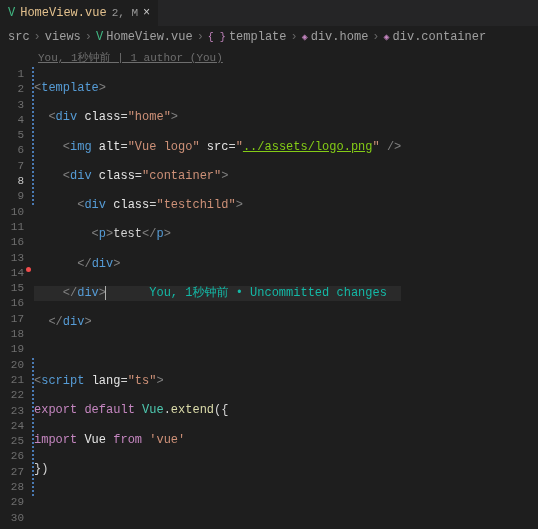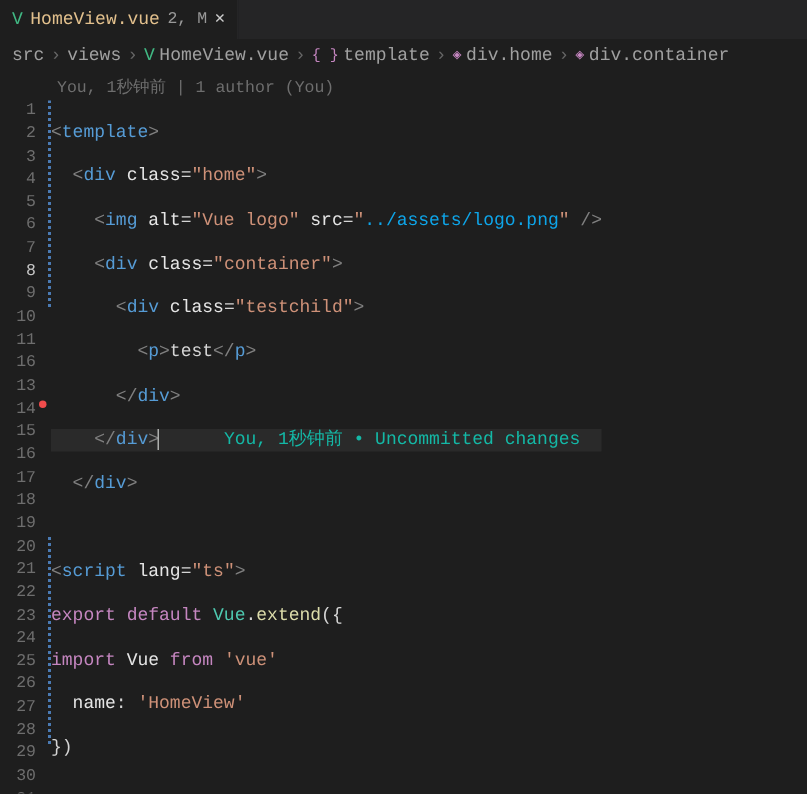--- a/index.html
+++ b/index.html
@@ -41,20 +41,21 @@
     color: #a0a0a0;
     background: #1e1e1e;
   }
   .breadcrumbs .sep { color: #666; }
   .breadcrumbs .crumb { display: flex; align-items: center; gap: 3px; }
   .sym-icon { color: #c586c0; font-size: 10px; }
   .blame-line {
     color: #6e6e6e;
     font-size: 11px;
     padding: 2px 0 2px 38px;
+    text-decoration: underline;
   }
   .editor { display: flex; }
   .gutter {
     width: 34px;
     text-align: right;
     color: #6e6e6e;
     padding-right: 10px;
     user-select: none;
     flex-shrink: 0;
   }
@@ -96,21 +97,21 @@
     background: #aeafad;
     vertical-align: middle;
     margin-left: -1px;
   }
   .codelens { color: #14b8a6; font-style: normal; }
   
   .t-br { color: #808080; }       
   .t-tag { color: #569cd6; }      
   .t-attr { color: #e5e5e5; }     
   .t-str { color: #ce9178; }      
-  .t-str-u { color: #0ea5e9; }
+  .t-str-u { color: #84cc16; text-decoration: underline; }
   .t-kw { color: #c586c0; }       
   .t-var { color: #4ec9b0; }      
   .t-fn { color: #dcdcaa; }      
   .t-txt { color: #d4d4d4; }
 </style>
 </head>
 <body>
 
 <div class="tab-bar">
   <div class="tab">
@@ -198,21 +199,20 @@
 <div class="line">    <span class="t-br">&lt;</span><span class="t-tag">div</span> <span class="t-attr">class</span><span class="t-txt">=</span><span class="t-str">"</span><span class="t-str">container</span><span class="t-str">"</span><span class="t-br">&gt;</span></div>
 <div class="line">      <span class="t-br">&lt;</span><span class="t-tag">div</span> <span class="t-attr">class</span><span class="t-txt">=</span><span class="t-str">"</span><span class="t-str">testchild</span><span class="t-str">"</span><span class="t-br">&gt;</span></div>
 <div class="line">        <span class="t-br">&lt;</span><span class="t-tag">p</span><span class="t-br">&gt;</span><span class="t-txt">test</span><span class="t-br">&lt;/</span><span class="t-tag">p</span><span class="t-br">&gt;</span></div>
 <div class="line">      <span class="t-br">&lt;/</span><span class="t-tag">div</span><span class="t-br">&gt;</span></div>
 <div class="line active">    <span class="t-br">&lt;/</span><span class="t-tag">div</span><span class="t-br">&gt;</span><span class="cursor"></span>      <span class="codelens">You, 1秒钟前 • Uncommitted changes</span></div>
 <div class="line">  <span class="t-br">&lt;/</span><span class="t-tag">div</span><span class="t-br">&gt;</span></div>
 <div class="line"></div>
 <div class="line"><span class="t-br">&lt;</span><span class="t-tag">script</span> <span class="t-attr">lang</span><span class="t-txt">=</span><span class="t-str">"</span><span class="t-str">ts</span><span class="t-str">"</span><span class="t-br">&gt;</span></div>
 <div class="line"><span class="t-kw">export</span> <span class="t-kw">default</span> <span class="t-var">Vue</span><span class="t-txt">.</span><span class="t-fn">extend</span><span class="t-txt">({</span></div>
 <div class="line"><span class="t-kw">import</span> <span class="t-attr">Vue</span> <span class="t-kw">from</span> <span class="t-str">'vue'</span></div>
-<div class="line">  <span class="t-attr">name</span><span class="t-txt">: </span><span class="t-str">'HomeView'</span></div>
 <div class="line"><span class="t-txt">})</span></div>
 
 
 
 
 
 
 
 
 

